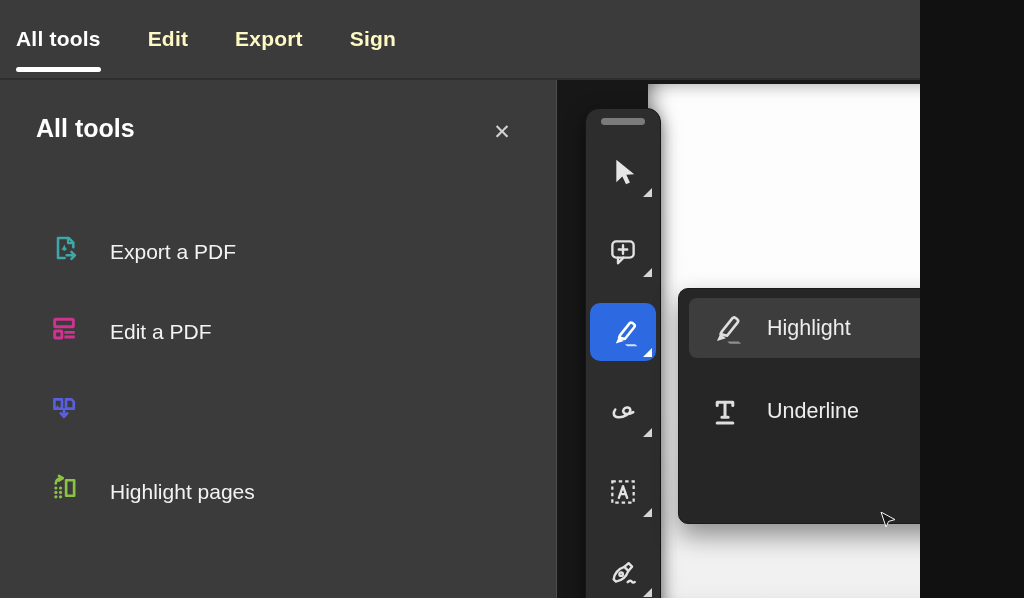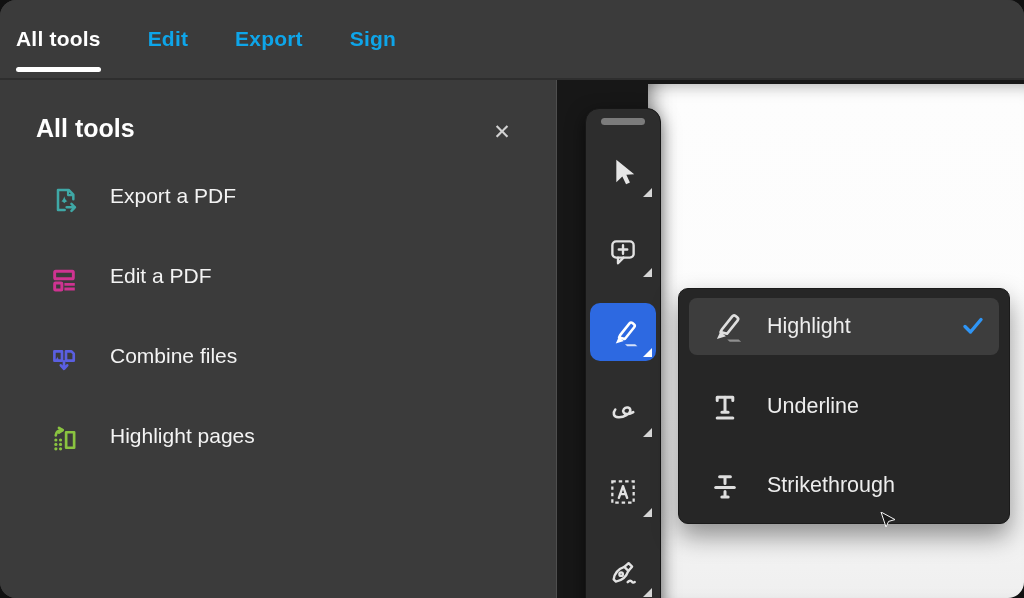--- a/index.html
+++ b/index.html
@@ -1,31 +1,30 @@
 <!DOCTYPE html>
 <html><head>
 <meta charset="utf-8">
 <style>
   html,body{margin:0;padding:0;background:#111;}
   *{box-sizing:border-box;}
   #screen{
-    position:relative;width:1024px;height:598px;overflow:hidden;
+    position:relative;width:920px;height:598px;overflow:hidden;
     font-family:"Liberation Sans","DejaVu Sans",sans-serif;
     background:#3b3b3b;
-    border-radius:16px;
   }
   
   .topbar{
     position:absolute;left:0;top:0;width:1024px;height:80px;
     background:#3b3b3b;border-bottom:2px solid #2e2e2e;
     display:flex;align-items:center;padding-left:16px;gap:47px;
   }
   .tab{
     position:relative;height:72px;display:flex;align-items:center;
-    color:#0ea5e9;font-size:21px;font-weight:600;letter-spacing:.2px;cursor:default;
+    color:#fef9c3;font-size:21px;font-weight:600;letter-spacing:.2px;cursor:default;
   }
   .tab.active{color:#ffffff;}
   .tab .underline{
     position:absolute;left:0;right:0;bottom:3px;height:5px;border-radius:3px;background:#ffffff;
   }
   
   .mainbg{position:absolute;left:557px;top:80px;width:467px;height:518px;background:#171717;}
   .docarea{
     position:absolute;left:648px;top:84px;width:376px;height:514px;
     background:linear-gradient(180deg,#fdfdfd 0%,#fcfcfc 62%,#efefef 100%);
@@ -36,21 +35,21 @@
     position:absolute;left:0;top:80px;width:557px;height:518px;
     background:#3b3b3b;border-right:1px solid #4e4e4e;
   }
   .panel-title{position:absolute;left:36px;top:34px;font-size:25px;font-weight:700;color:#ffffff;}
   .panel-close{
     position:absolute;right:40px;top:38px;width:28px;height:28px;
     display:flex;align-items:center;justify-content:center;
     color:#d2d2d2;font-size:21px;font-weight:400;cursor:default;
   }
   .tool-list{position:absolute;left:0;top:104px;width:100%;}
-  .tool-item{height:80px;display:flex;align-items:flex-start;padding-left:48px;cursor:default;}
+  .tool-item{height:80px;display:flex;align-items:flex-end;padding-left:48px;cursor:default;}
   .tool-item .item-icon{width:32px;height:32px;flex:0 0 32px;}
   .tool-item .item-label{margin-left:30px;font-size:21px;font-weight:500;color:#f3f3f3;}
   .ic-export{color:#3fa8a6;}
   .ic-edit{color:#cf3391;}
   .ic-create{color:#d2403c;}
   .ic-combine{color:#5a5fe0;}
   .ic-organize{color:#8ac440;}
   
   .vtoolbar{
     position:absolute;left:585px;top:108px;width:76px;height:512px;
@@ -147,21 +146,20 @@
 
       <div class="tool-item">
         <span class="item-icon ic-combine">
           <svg width="32" height="32" viewBox="0 0 24 24" fill="none" stroke="currentColor" stroke-width="2" stroke-linecap="round" stroke-linejoin="round">
             <path d="M10.5 12.5 H4.8 V5.5 H10.5 Z"></path>
             <path d="M13.5 12.5 V5.5 H17.6 L19.3 7.2 V12.5 Z"></path>
             <path d="M7 9.3 c.2 1 .7 1.7 1.4 2.2 c-.6.1 -1.1.4 -1.4.9 c-.3-.5 -.8-.8 -1.3-.9 c.7-.5 1.1-1.2 1.3-2.2 Z" fill="currentColor" stroke="none" stroke-width="0"></path>
             <path d="M12 13 v5.3 M9.6 16 l2.4 2.6 l2.4 -2.6"></path>
           </svg>
         </span>
-        <span class="item-label">Combine files</span>
       </div>
 
       <div class="tool-item">
         <span class="item-icon ic-organize">
           <svg width="32" height="32" viewBox="0 0 24 24" fill="none" stroke="currentColor" stroke-width="2" stroke-linecap="round" stroke-linejoin="round">
             <rect x="13.6" y="6.2" width="6" height="11.6"></rect>
             <path d="M10.8 4.6 c-3 0 -4.8 1.6 -5 4"></path>
             <path d="M8.2 2.9 l2.8 1.7 l-2.8 1.8" fill="none"></path>
             <g fill="currentColor" stroke="none">
               <circle cx="5.9" cy="12" r="1.2"></circle>
@@ -270,30 +268,20 @@
       <span class="fly-icon">
         <svg width="36" height="36" viewBox="0 0 24 24" fill="none" stroke="#dedede" stroke-width="2" stroke-linecap="round">
           <path d="M6.8 6.2 H17.2 M6.8 6.2 V8.4 M17.2 6.2 V8.4"></path>
           <path d="M12 6.2 V16.2 M9.9 16.2 H14.1"></path>
           <path d="M6.8 20 H17.2"></path>
         </svg>
       </span>
       <span class="fly-label">Underline</span>
     </div>
 
-    <div class="fly-row">
-      <span class="fly-icon">
-        <svg width="36" height="36" viewBox="0 0 24 24" fill="none" stroke="#dedede" stroke-width="2" stroke-linecap="round">
-          <path d="M8.4 5.8 H15.6 M12 5.8 V10.4"></path>
-          <path d="M5.8 13 H18.2"></path>
-          <path d="M12 15.6 V19.4 M9.9 19.4 H14.1"></path>
-        </svg>
-      </span>
-      <span class="fly-label">Strikethrough</span>
-    </div>
 
   </div>
 
   <div class="mouse">
     <svg width="16" height="18" viewBox="0 0 16 18">
       <path d="M1 0 L6 15 L8.6 9.4 L15 7.6 Z" fill="#1a1a1a" stroke="#f5f5f5" stroke-width="1"></path>
     </svg>
   </div>
 
 </div>

